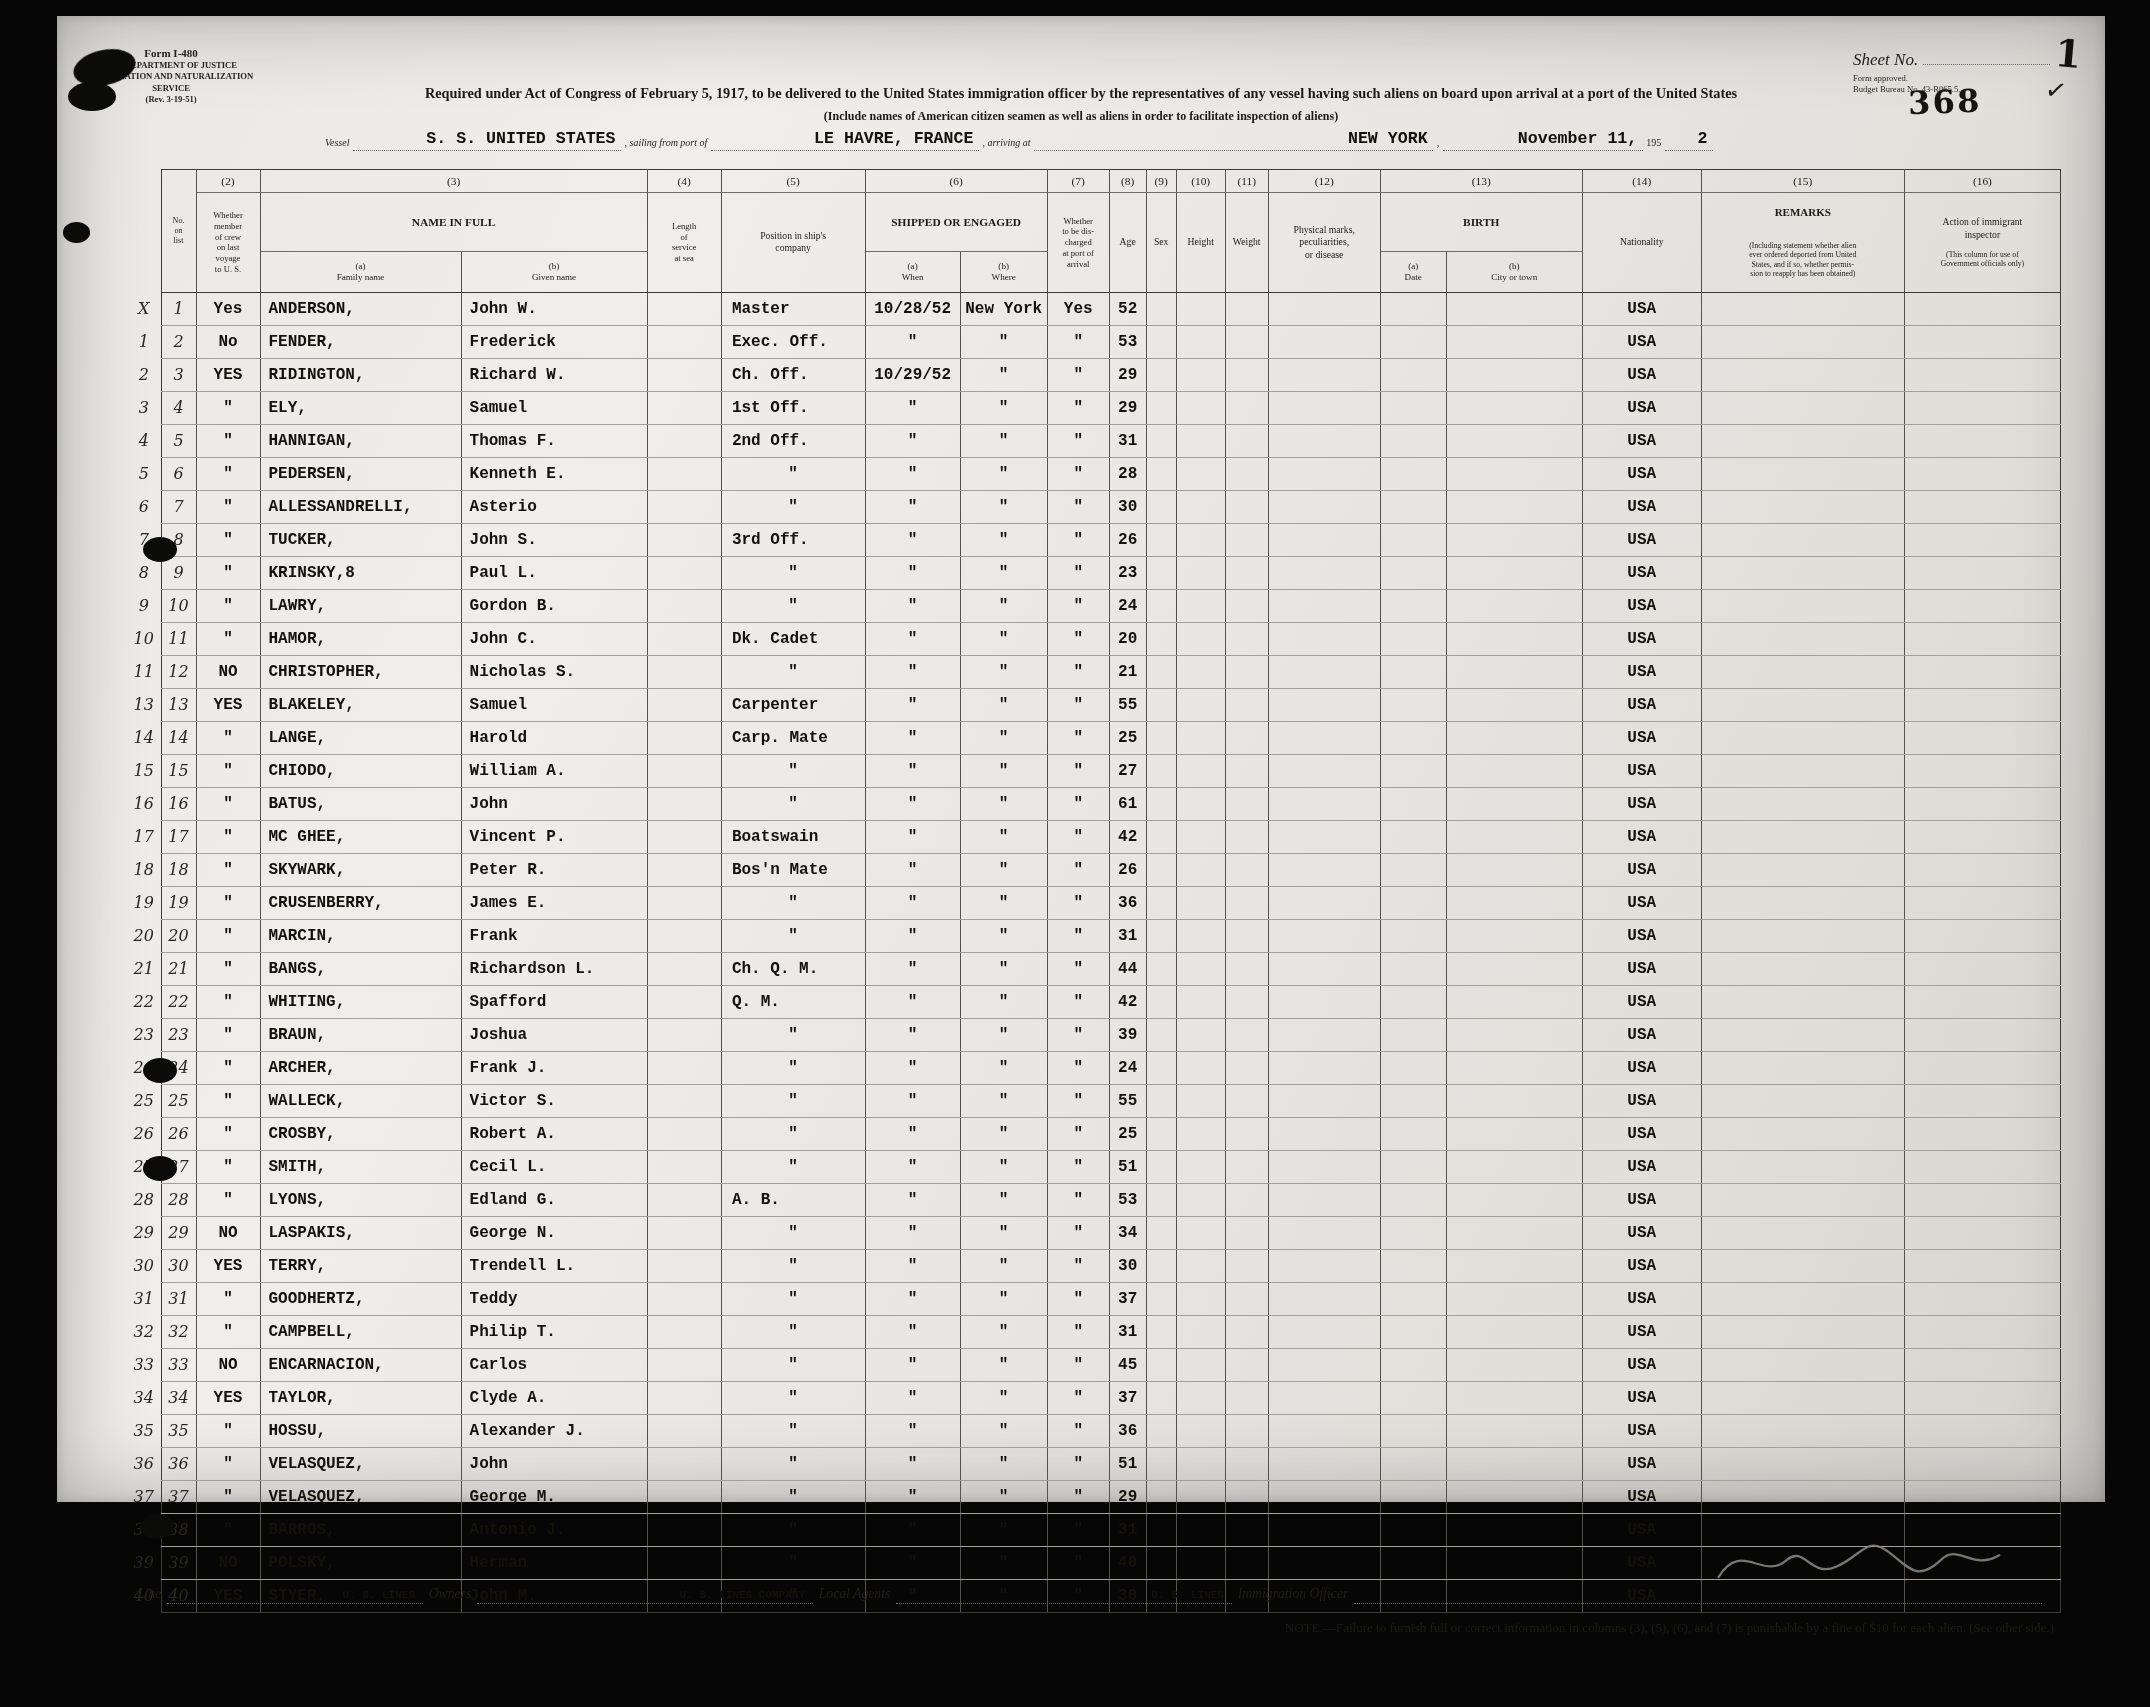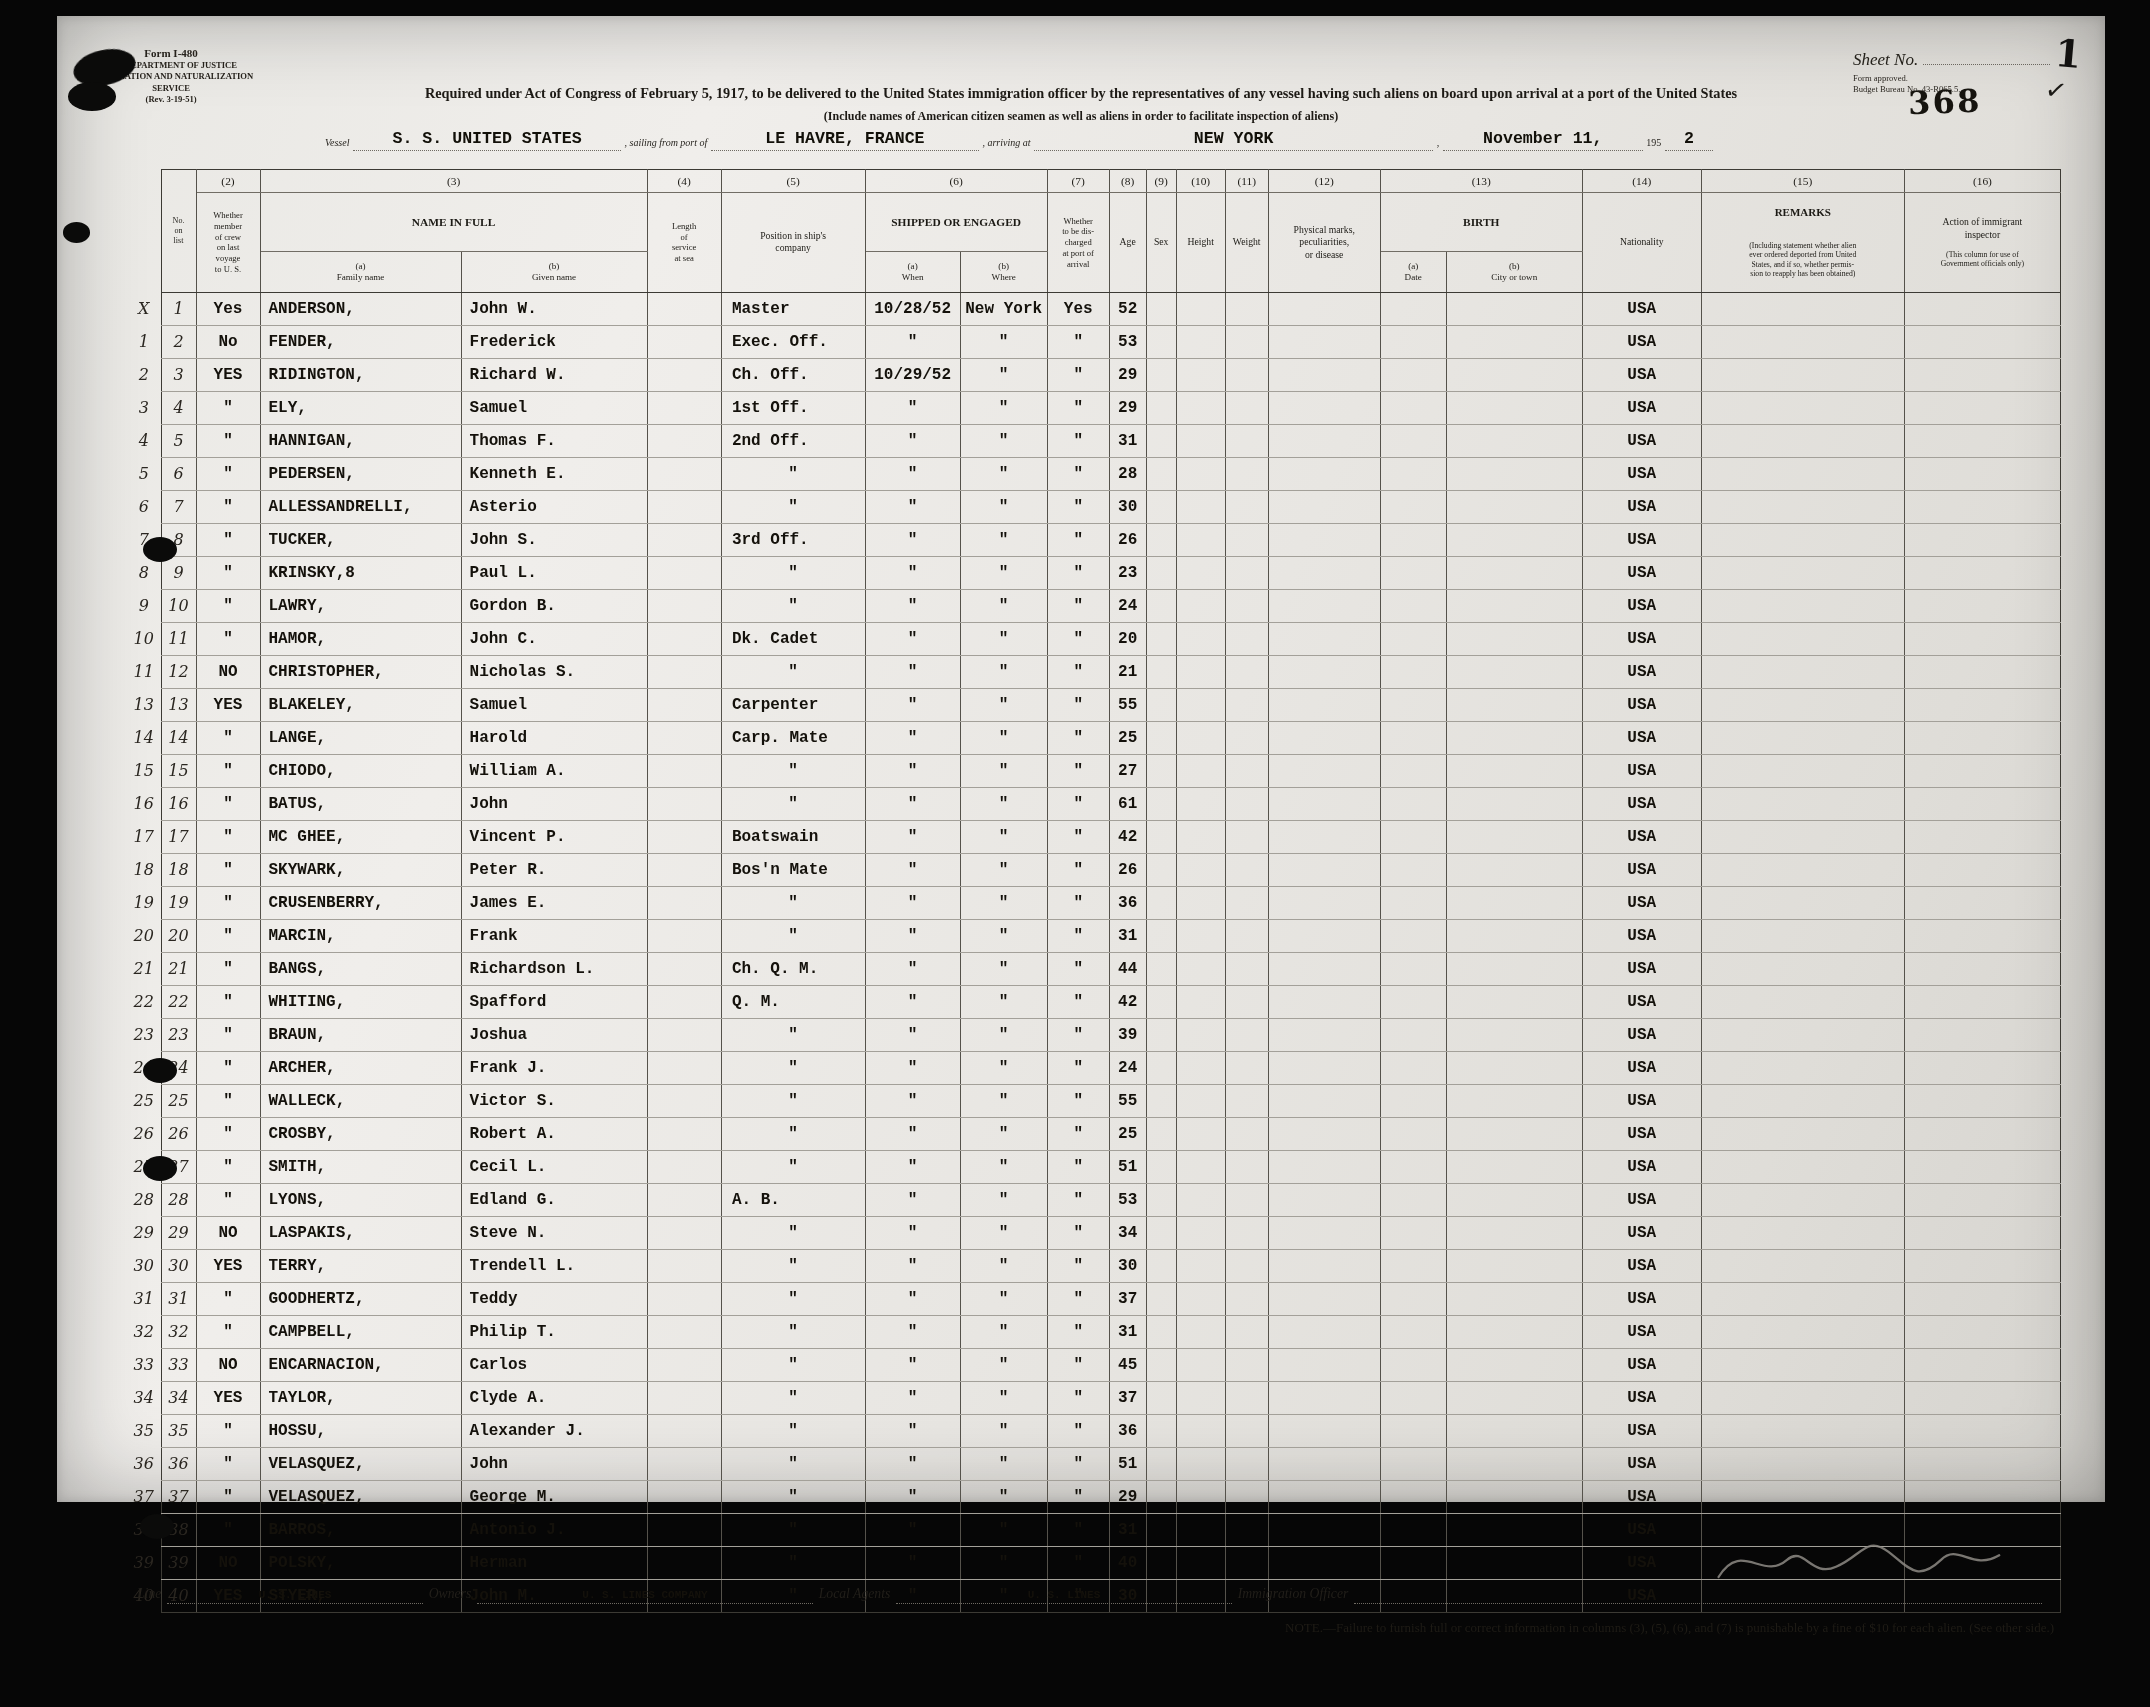--- a/index.html
+++ b/index.html
@@ -35,21 +35,21 @@
   .approval{font-size:8.6px; color:#2c2822; margin-top:2.3px; line-height:1.3;}
   .check{position:absolute; right:38px; top:59px; font-size:26px; color:#1b1915; transform:rotate(10deg);}
   .stamp{position:absolute; right:123px; top:67px; font-family:"DejaVu Serif", serif;
     font-size:32px; font-weight:bold; letter-spacing:2.3px; color:#16140f; transform:rotate(-2deg);}
 
   
   .vessel-line{position:absolute; left:268px; right:74px; top:113px;
     display:flex; align-items:flex-end; gap:3.4px; flex-wrap:nowrap;}
   .vl-label{font-style:italic; font-size:10px; color:#221f1a; padding-bottom:2.9px; white-space:nowrap;}
   .vl-label.yr{font-style:normal;}
-  .seg{border-bottom:1.1px dotted #6e6a62; text-align:center;}
+  .seg{border-bottom:1.1px dotted #6e6a62; text-align:right;}
   .vl-value{font-family:"Liberation Mono", monospace; font-weight:bold; font-size:16.6px;
     color:#121009; padding:0 5.7px 1.7px 5.7px; white-space:nowrap;}
   .w-vessel{min-width:257px;} .w-port{min-width:257px;} .w-arr{min-width:320px; flex:1; max-width:388px;}
   .w-date{min-width:189px;} .w-year{min-width:37px;}
 
   
   table.manifest{position:absolute; left:70px; top:153px; width:1934px;
     border-collapse:collapse; table-layout:fixed;}
   .manifest th{
     border-right:1.1px solid #55524b; font-weight:normal; color:#1c1a15;
@@ -859,21 +859,21 @@
           <td class="col-birthcity"></td>
           <td class="col-nationality">USA</td>
           <td class="col-remarks"></td>
           <td class="col-action"></td>
         </tr>
         <tr>
           <td class="col-margin">29</td>
           <td class="col-no">29</td>
           <td class="col-crew">NO</td>
           <td class="col-family">LASPAKIS,</td>
-          <td class="col-given">Steve N.</td>
+          <td class="col-given">George N.</td>
           <td class="col-service"></td>
           <td class="col-position ditto">"</td>
           <td class="col-when ditto">"</td>
           <td class="col-where ditto">"</td>
           <td class="col-discharge ditto">"</td>
           <td class="col-age">34</td>
           <td class="col-sex"></td>
           <td class="col-height"></td>
           <td class="col-weight"></td>
           <td class="col-marks"></td>

